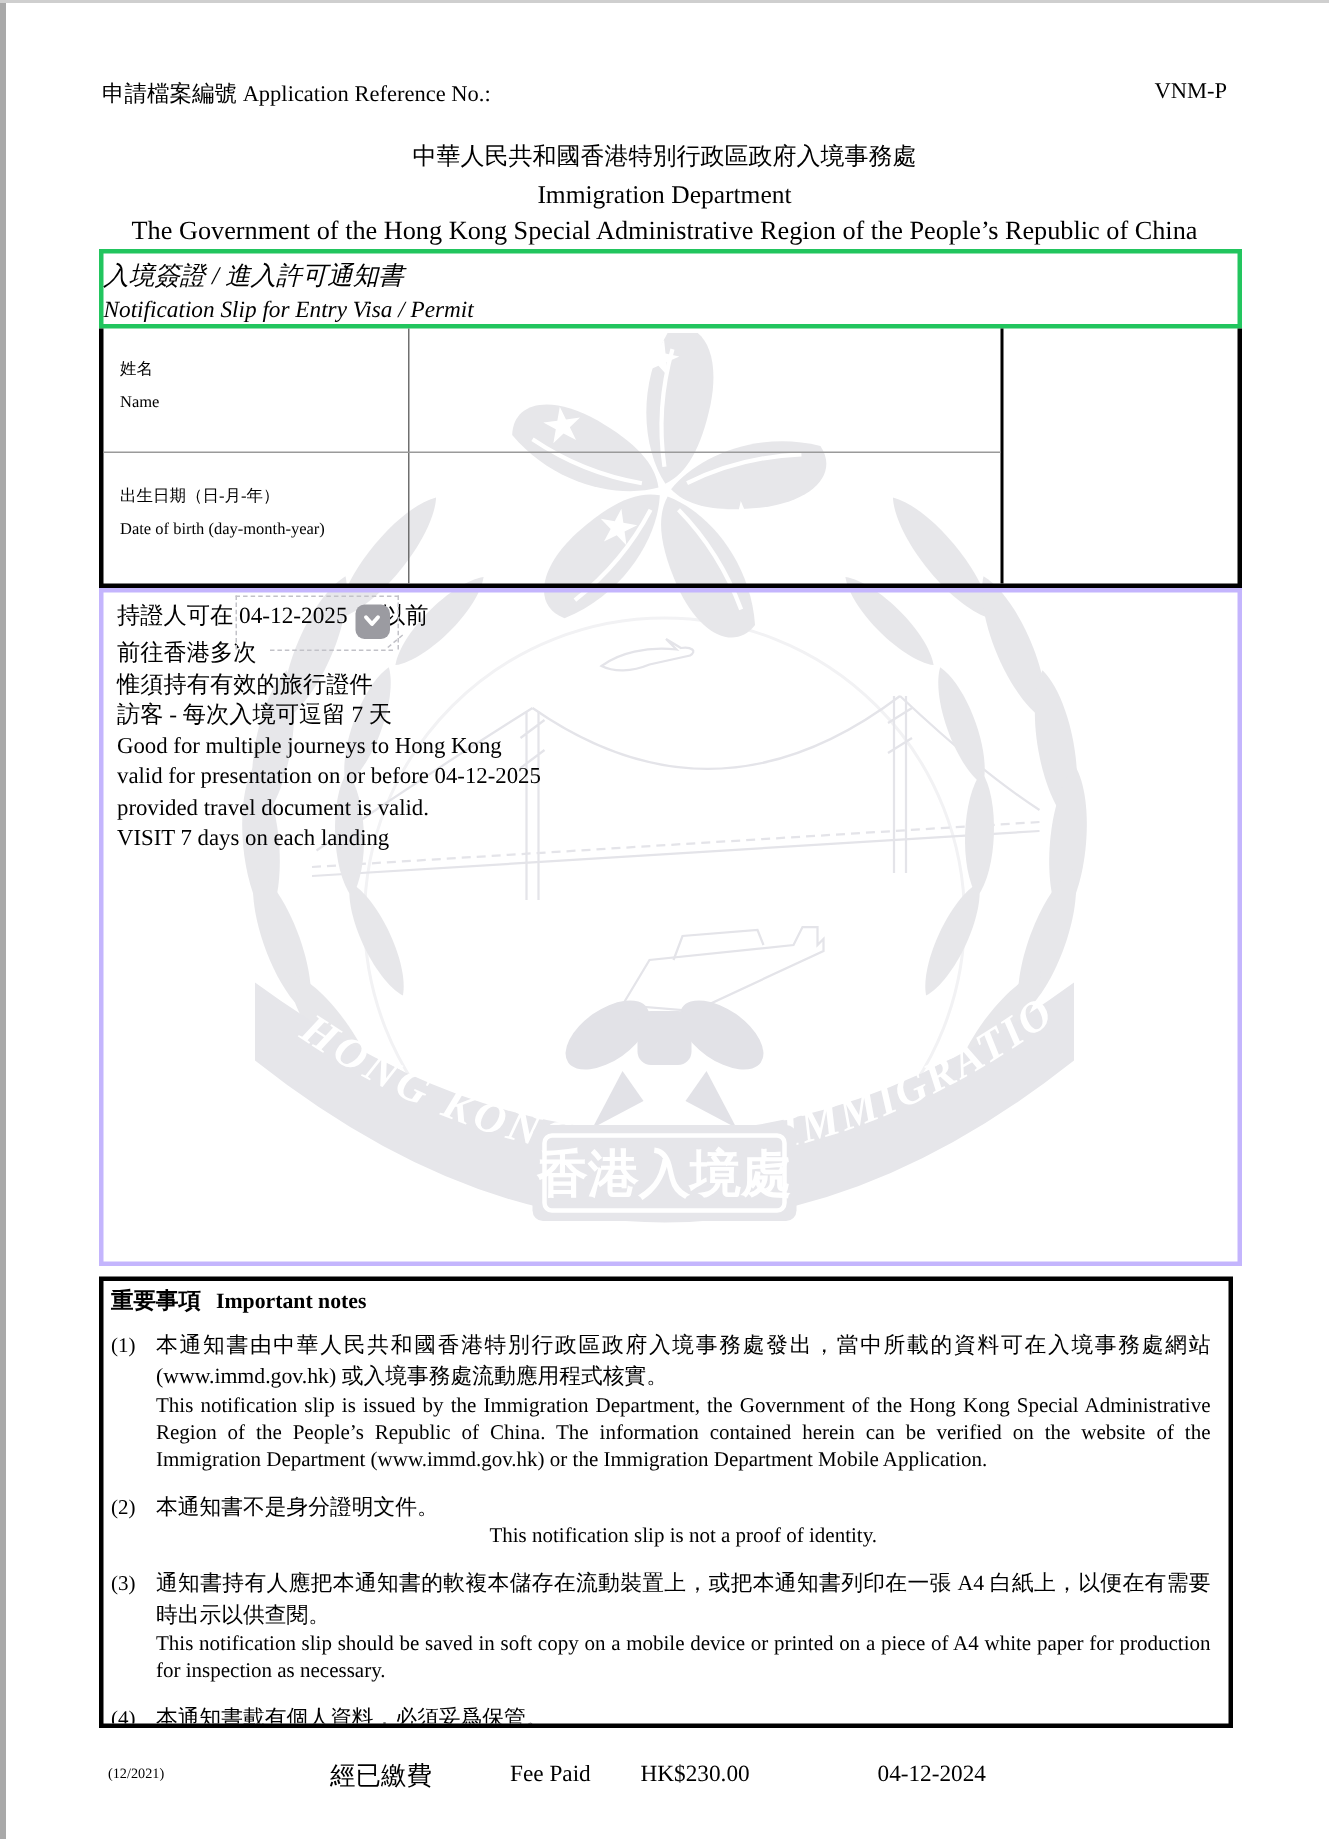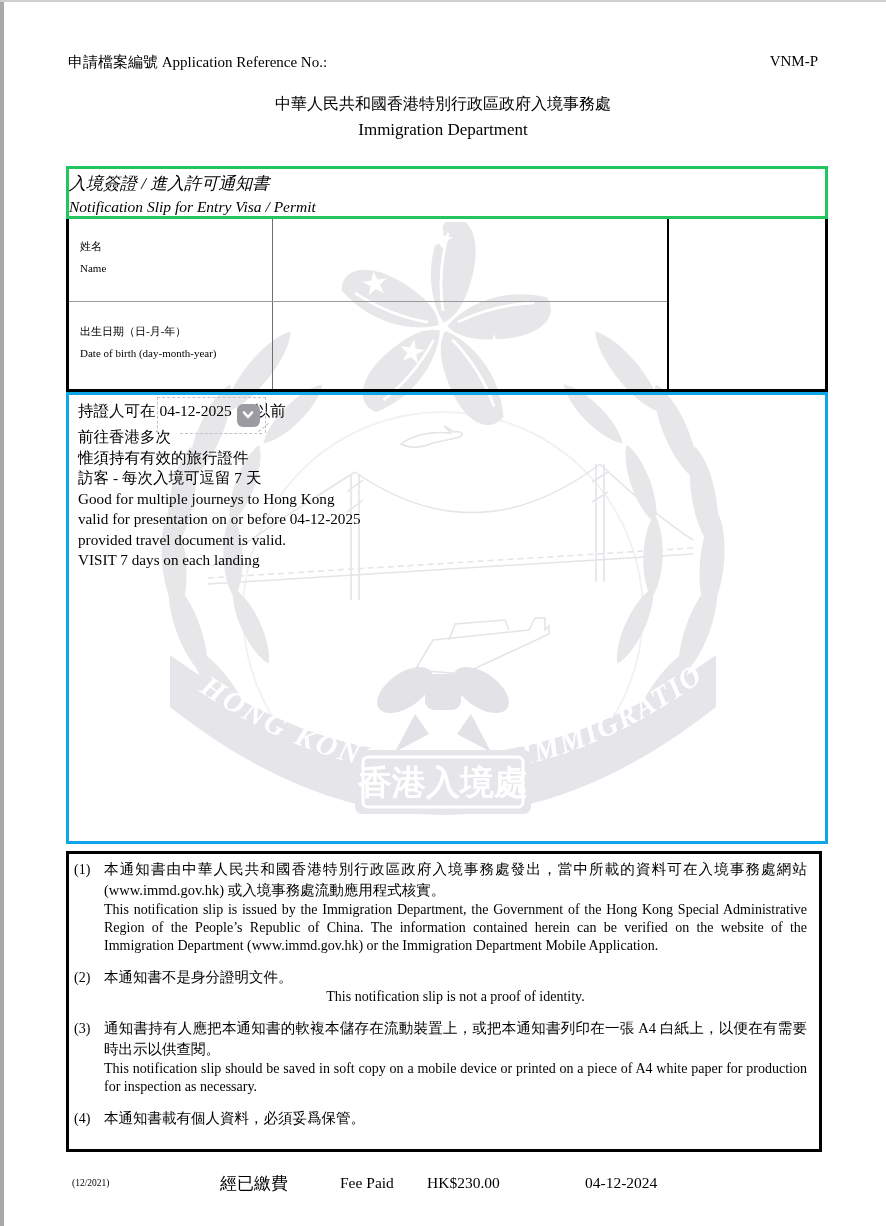--- a/index.html
+++ b/index.html
@@ -24,21 +24,21 @@
   .slip-title-zh{font-size:17px;line-height:24px;margin-top:3px;}
   .slip-title-en{font-size:15.5px;line-height:21px;}
 
   .slip-table{position:absolute;left:66px;top:219px;width:756px;height:170px;border:3px solid #000;border-top:none;z-index:2;}
   .col-div1{position:absolute;left:203px;top:0;bottom:0;width:1px;background:#6f6f6f;}
   .col-div2{position:absolute;left:598px;top:0;bottom:0;width:2px;background:#000;}
   .row-div{position:absolute;left:0;top:82px;width:598px;height:1px;background:#9a9a9a;}
   .cell-label{position:absolute;left:11px;font-size:11px;line-height:22px;}
   .lbl1{top:16px;} .lbl2{top:101px;}
 
-  .visa-box{position:absolute;left:66px;top:392px;width:756px;height:446px;border:3px solid #0ea5e9;z-index:2;}
+  .visa-box{position:absolute;left:66px;top:392px;width:756px;height:446px;border:3px solid #c4b5fd;z-index:2;}
   .visa-text{position:absolute;left:9px;top:6px;font-size:15.2px;line-height:20.5px;white-space:nowrap;}
   .visa-zh{font-size:15.5px;}
   .date-dropdown{display:inline-block;width:23px;height:23px;background:#9b9ba1;border-radius:6px;
                  vertical-align:-6px;margin-left:5px;margin-right:-5px;position:relative;z-index:3;text-align:center;}
   .date-dropdown svg{margin-top:4px;}
   .field-outline{position:absolute;left:88px;top:2px;width:107px;height:35px;
                  border:1.5px dashed #c2c2c8;border-bottom:none;z-index:1;}
   .field-outline-bottom{position:absolute;left:111px;top:38px;width:82px;border-top:1.5px dashed #c2c2c8;z-index:1;}
   .field-outline-corner{position:absolute;left:188px;top:32px;width:13px;border-top:1.5px dashed #c2c2c8;
                         transform:rotate(-40deg);z-index:1;}
@@ -165,20 +165,21 @@
   </svg>
 
   <div class="ref-row">
     <span>申請檔案編號 Application Reference No.:</span>
     <span>VNM-P</span>
   </div>
 
   <div class="title-block">
     <div class="t-zh">中華人民共和國香港特別行政區政府入境事務處</div>
     <div class="t-en1">Immigration Department</div>
+    <div class="t-en2">The Government of the Hong Kong Special Administrative Region of the People’s Republic of China</div>
   </div>
 
   <div class="slip-title-box">
     <div class="slip-title-zh">入境簽證 / 進入許可通知書</div>
     <div class="slip-title-en">Notification Slip for Entry Visa / Permit</div>
   </div>
 
   <div class="slip-table">
     <div class="col-div1"></div>
     <div class="col-div2"></div>
@@ -205,20 +206,23 @@
       <div class="visa-zh">惟須持有有效的旅行證件</div>
       <div class="visa-zh">訪客 - 每次入境可逗留 7 天</div>
       <div>Good for multiple journeys to Hong Kong</div>
       <div>valid for presentation on or before 04-12-2025</div>
       <div>provided travel document is valid.</div>
       <div>VISIT 7 days on each landing</div>
     </div>
   </div>
 
   <div class="notes-box">
+    <div class="notes-heading">
+      <span>重要事項</span><span class="nh-en">Important notes</span>
+    </div>
 
     <div class="note">
       <div class="note-num">(1)</div>
       <div class="note-body">
         <div class="note-zh">本通知書由中華人民共和國香港特別行政區政府入境事務處發出，當中所載的資料可在入境事務處網站 (www.immd.gov.hk) 或入境事務處流動應用程式核實。</div>
         <div class="note-en">This notification slip is issued by the Immigration Department, the Government of the Hong Kong Special Administrative Region of the People’s Republic of China.  The information contained herein can be verified on the website of the Immigration Department (www.immd.gov.hk) or the Immigration Department Mobile Application.</div>
       </div>
     </div>
 
     <div class="note">

